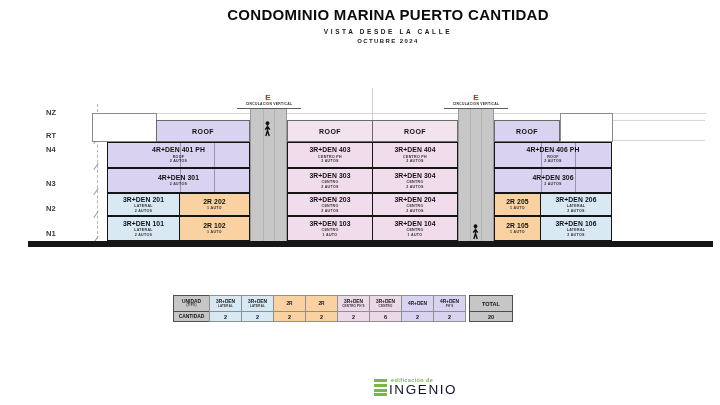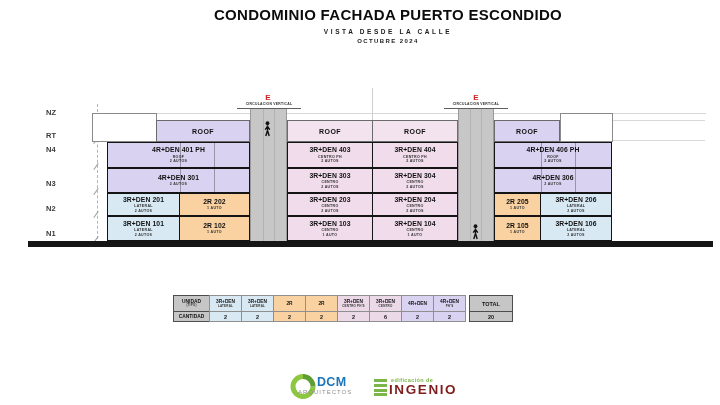--- a/index.html
+++ b/index.html
@@ -69,29 +69,29 @@
   .t-val{font-size:5.5px;font-weight:bold;color:#141414;}
 
   
   .logo-dcm{position:absolute;left:289px;top:373px;width:86px;height:28px;}
   .dcm-name{position:absolute;left:28px;top:2px;font-size:12.5px;font-weight:800;color:#1b75bb;letter-spacing:.3px;}
   .dcm-sub{position:absolute;left:9px;top:16px;font-size:6px;color:#8f8f8f;letter-spacing:1px;}
   .logo-ing{position:absolute;left:374px;top:377px;width:92px;height:24px;}
   .e-block{position:absolute;left:0;top:2px;width:13px;height:17px;
            background:repeating-linear-gradient(to bottom,#7ab648 0 3.4px,#ffffff 3.4px 4.8px);}
   .ing-top{position:absolute;left:17px;top:0;font-size:5.5px;font-weight:bold;color:#7ab648;letter-spacing:.4px;}
-  .ing-name{position:absolute;left:15px;top:5px;font-size:13.5px;font-weight:700;color:#7f1d1d;letter-spacing:1.6px;}
+  .ing-name{position:absolute;left:15px;top:5px;font-size:13.5px;font-weight:400;color:#0f172a;letter-spacing:1.6px;}
 </style>
 </head>
 <body>
 
 <div class="page">
 
   <div class="titleblock">
-    <div class="t2">CONDOMINIO FACHADA PUERTO ESCONDIDO</div>
+    <div class="t2">CONDOMINIO MARINA PUERTO CANTIDAD</div>
     <div class="t3">VISTA DESDE LA CALLE</div>
     <div class="t4">OCTUBRE 2024</div>
   </div>
 
   <div class="lvl" style="left:46px;top:108px">NZ</div>
   <div class="lvl" style="left:46px;top:131px">RT</div>
   <div class="lvl" style="left:46px;top:145px">N4</div>
   <div class="lvl" style="left:46px;top:179px">N3</div>
   <div class="lvl" style="left:46px;top:204px">N2</div>
   <div class="lvl" style="left:46px;top:229px">N1</div>
@@ -315,27 +315,19 @@
         </div>
       <div class="tc w-col bg-lav">
           <div class="t-val">2</div>
         </div>
       <div class="tc w-tot bg-gray">
           <div class="t-val">20</div>
         </div>
     </div>
   </div>
 
-  <div class="logo-dcm">
-    <svg width="28" height="27" viewBox="0 0 28 27">
-      <path d="M14 3.5 a10 10 0 1 0 10 10" fill="none" stroke="#8dc63f" stroke-width="5"></path>
-      <path d="M24 13.5 a10 10 0 0 0 -10 -10" fill="none" stroke="#5f9e31" stroke-width="5"></path>
-    </svg>
-    <div class="dcm-name">DCM</div>
-    <div class="dcm-sub">ARQUITECTOS</div>
-  </div>
   <div class="logo-ing">
     <div class="e-block"></div>
     <div class="ing-top">edificación de</div>
     <div class="ing-name">INGENIO</div>
   </div>
 
 </div>
 
 </body></html>

